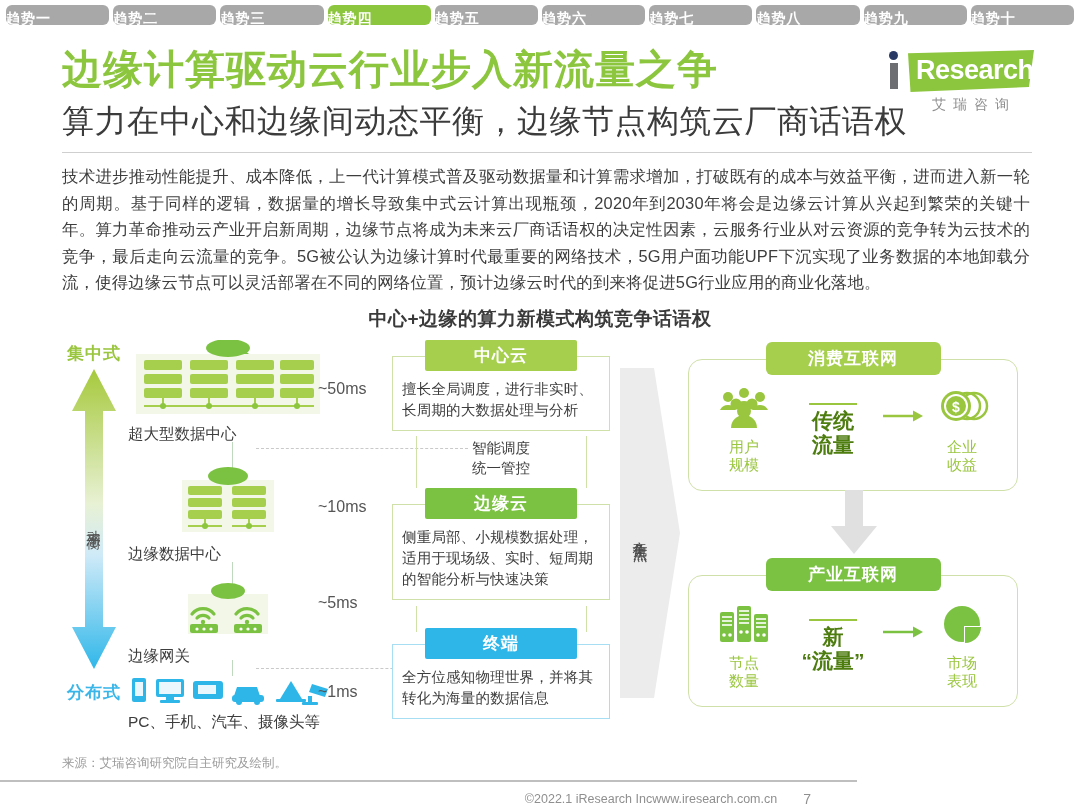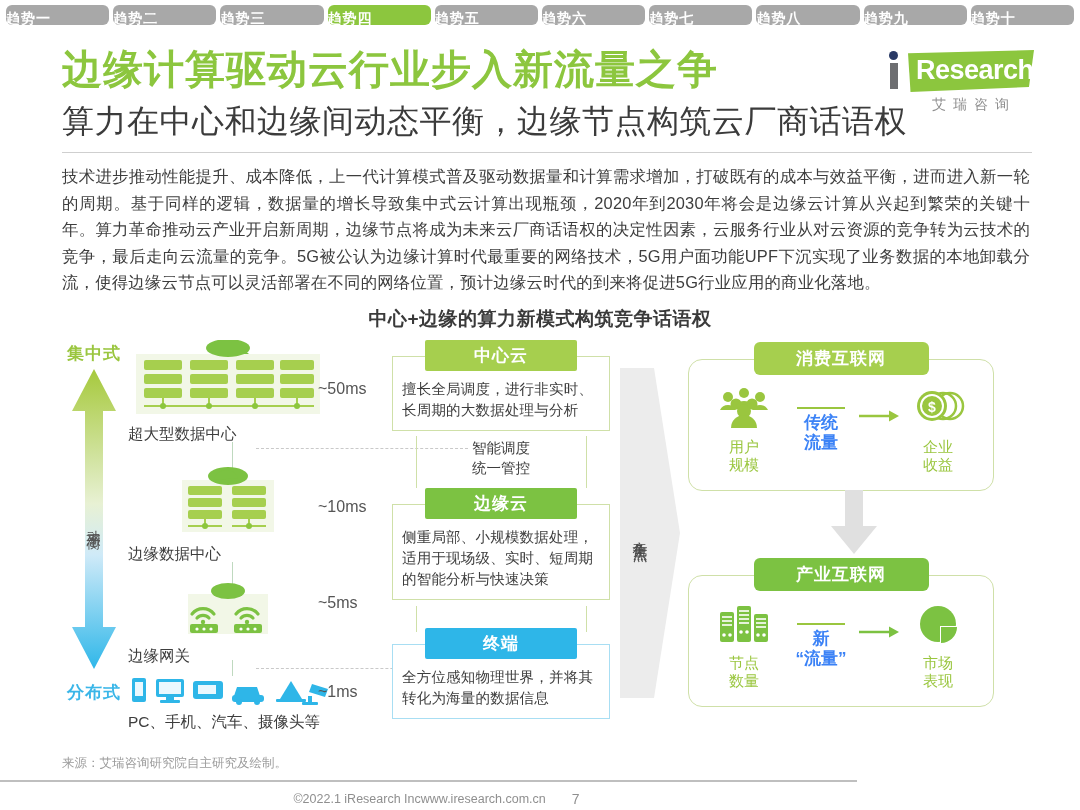--- a/index.html
+++ b/index.html
@@ -182,57 +182,57 @@
   
   .comp-arrow { position: absolute; left: 620px; top: 30px; width: 60px; height: 330px; }
   .comp-arrow-text {
     position: absolute; left: 10px; top: 50%; transform: translateY(-50%);
     writing-mode: vertical-rl;
     font-size: 15px; color: #4a4a4a; letter-spacing: 2px; font-weight: normal;
   }
 
   
   .right-col { position: absolute; left: 688px; top: 2px; width: 330px; height: 382px; }
-  .panel { position: absolute; left: 0; width: 306px; }
+  .panel { position: absolute; left: 0; width: 330px; }
   .panel-head {
     position: relative; z-index: 3;
     margin: 0 auto; width: 175px; height: 33px; line-height: 33px;
     text-align: center; color: #fff; font-weight: bold; font-size: 17px;
     letter-spacing: 1px; border-radius: 6px;
   }
   .panel-head.light { background: #a6cf4e; }
   .panel-head.dark { background: #7cc242; }
   .panel-body {
     margin-top: -16px;
     border: 1px solid #cfe0a8;
     border-radius: 14px;
     height: 132px;
     display: flex; align-items: center; justify-content: space-between;
     padding: 16px 16px 6px 16px;
     background: #fff;
   }
   .pnode { width: 78px; text-align: center; }
   .pnode-label { font-size: 15px; color: #9ac63f; line-height: 1.2; margin-top: 4px; }
   .pmid { text-align: center; flex: 1; }
-  .pmid-label { font-size: 17px; font-weight: bold; color: #3b82f6; line-height: 1.15; }
+  .pmid-label { font-size: 21px; font-weight: bold; color: #4d7c0f; line-height: 1.15; }
   .pline { width: 48px; height: 2px; background: #9ac63f; margin: 0 auto 4px auto; }
 
   .big-down-arrow { position: absolute; left: 143px; top: 150px; }
 
   
   .source {
     position: absolute; left: 62px; bottom: 38px;
     font-size: 12.5px; color: #9b9b9b;
   }
   .footer {
     position: absolute; left: 0; bottom: 0; width: 857px;
     border-top: 2px solid #bfbfbf;
     padding: 6px 46px 0 62px;
     height: 30px;
-    display: flex; align-items: center; justify-content: center;
+    display: flex; align-items: center; justify-content: flex-end;
     font-size: 12.5px; color: #8f8f8f;
   }
   .footer-right { display: flex; align-items: center; gap: 26px; }
   .page-num { font-size: 14px; color: #8f8f8f; }
 </style>
 </head>
 <body>
 
 <div class="page">
 

